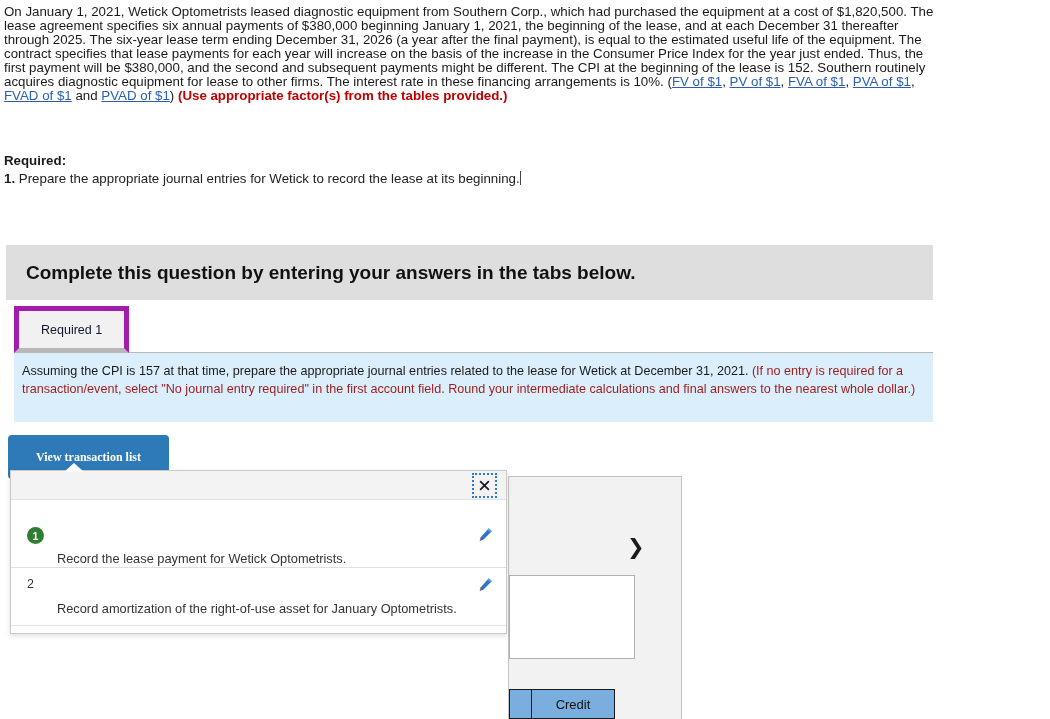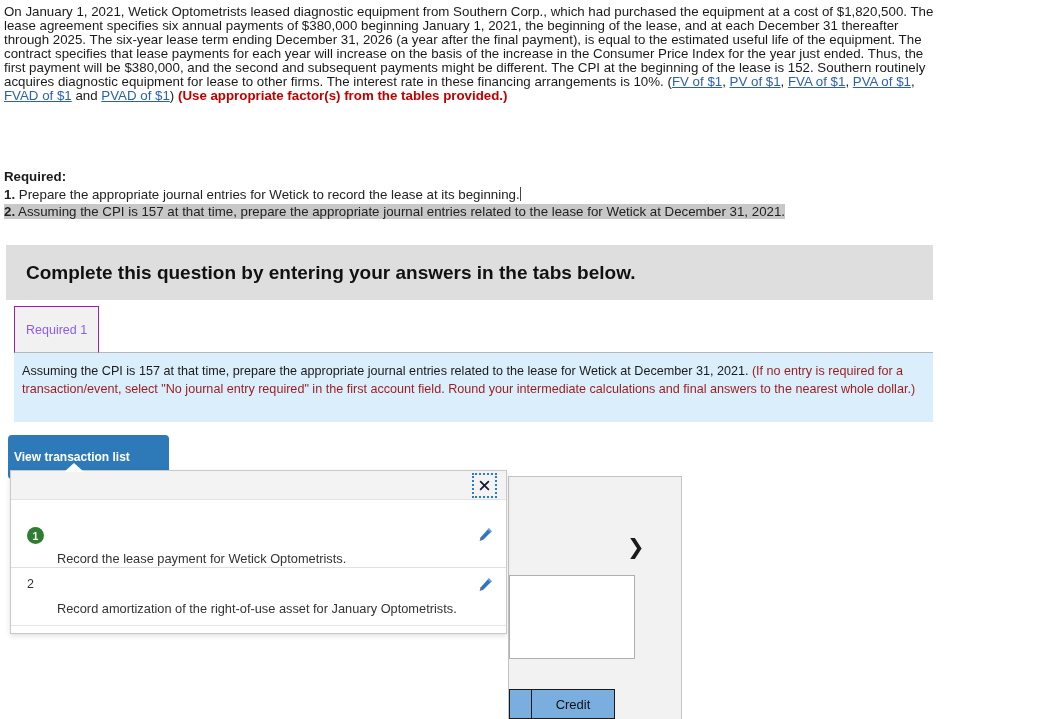--- a/index.html
+++ b/index.html
@@ -28,21 +28,21 @@
     text-decoration: underline;
   }
   .bold-red {
     color: #c00000;
     font-weight: bold;
   }
 
   
   .required {
     position: absolute;
-    left: 4px; top: 168px; width: 940px;
+    left: 4px; top: 152px; width: 940px;
     font-size: 13.3px;
     line-height: 17.6px;
   }
   .required .req-head { font-weight: bold; color: #1a1a1a; }
   .req-line { white-space: nowrap; }
   .req-num { font-weight: bold; }
   .sel { background: #c8c8c8; }
   .sel-tail { background: #c8c8c8; display: inline-block; width: 6px; }
   .caret {
     display: inline-block;
@@ -67,25 +67,25 @@
 
   
   .tabbar {
     position: absolute;
     left: 14px; top: 305px;
     height: 48px;
     display: flex; align-items: flex-end;
   }
   .tab {
     height: 47px;
-    padding: 0 11px;
+    padding: 0 22px;
     display: flex; align-items: center; justify-content: center;
-    border: 1px solid #a21caf;
+    border: 5px solid #a21caf;
     font-size: 12.5px;
-    color: #8b5cf6;
+    color: #0f172a;
     background: #f0f0f0;
     position: relative;
   }
   .tab.inactive { background: #f1f1f1; border-bottom-color: #b7b7b7; }
   .tab.active {
     background: #ffffff;
     border-bottom: 1px solid #ffffff;
     z-index: 3;
     margin-left: -1px;
     height: 48px;
@@ -116,23 +116,23 @@
   
   .vtl-btn {
     position: absolute;
     left: 8px; top: 435px;
     width: 161px; height: 44px;
     background: #2e7ab8;
     border: none; border-radius: 4px;
     color: #ffffff;
     font-size: 12px;
     font-weight: bold;
-    font-family: Liberation Sans, sans-serif;
+    font-family: Liberation Serif, serif;
     cursor: pointer;
-    display: flex; align-items: center; justify-content: flex-start;
+    display: flex; align-items: center; justify-content: center;
   }
   .vtl-pointer {
     position: absolute;
     left: 64px; top: 463px;
     width: 0; height: 0;
     border-left: 10px solid transparent;
     border-right: 10px solid transparent;
     border-bottom: 9px solid #ffffff;
     z-index: 12;
   }
@@ -261,24 +261,20 @@
 
   <div class="problem">
     <span id="problem-text"><span>On January 1, 2021, Wetick Optometrists leased diagnostic equipment from Southern Corp., which had purchased the equipment at a cost of $1,820,500. The lease agreement specifies six annual payments of $380,000 beginning January 1, 2021, the beginning of the lease, and at each December 31 thereafter through 2025. The six-year lease term ending December 31, 2026 (a year after the final payment), is equal to the estimated useful life of the equipment. The contract specifies that lease payments for each year will increase on the basis of the increase in the Consumer Price Index for the year just ended. Thus, the first payment will be $380,000, and the second and subsequent payments might be different. The CPI at the beginning of the lease is 152. Southern routinely acquires diagnostic equipment for lease to other firms. The interest rate in these financing arrangements is 10%. (</span><a class="xlink" href="#">FV of $1</a><span>, </span><a class="xlink" href="#">PV of $1</a><span>, </span><a class="xlink" href="#">FVA of $1</a><span>, </span><a class="xlink" href="#">PVA of $1</a><span>, </span><a class="xlink" href="#">FVAD of $1</a><span> and </span><a class="xlink" href="#">PVAD of $1</a><span>) </span><span class="bold-red">(Use appropriate factor(s) from the tables provided.)</span></span>
   </div>
 
   <div class="required">
     <div class="req-head">Required:</div>
     <div class="req-line">
       <span class="req-num">1.</span>
       <span>Prepare the appropriate journal entries for Wetick to record the lease at its beginning.</span><span class="caret"></span><span class="sel-tail"></span>
-    </div>
-    <div class="req-line">
-      <span class="sel"><span class="req-num">2.</span>
-      <span>Assuming the CPI is 157 at that time, prepare the appropriate journal entries related to the lease for Wetick at December 31, 2021.</span></span>
     </div>
   </div>
 
   <div class="banner">
     <span>Complete this question by entering your answers in the tabs below.</span>
   </div>
 
   <div class="tabs-underline"></div>
   <div class="tabbar">
     <div class="tab inactive">

